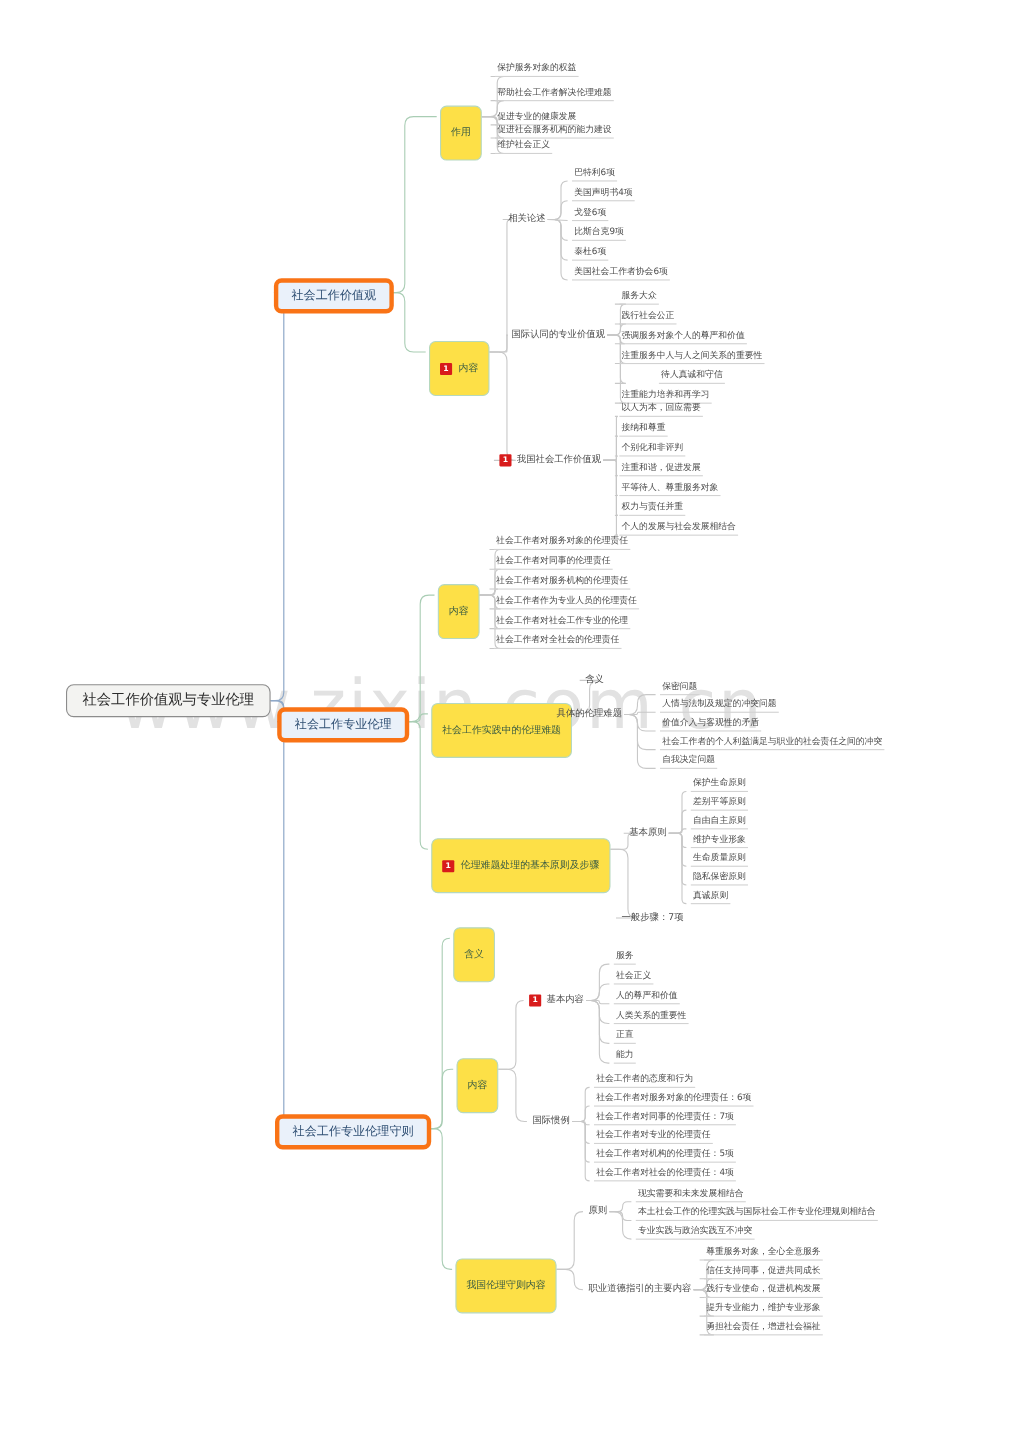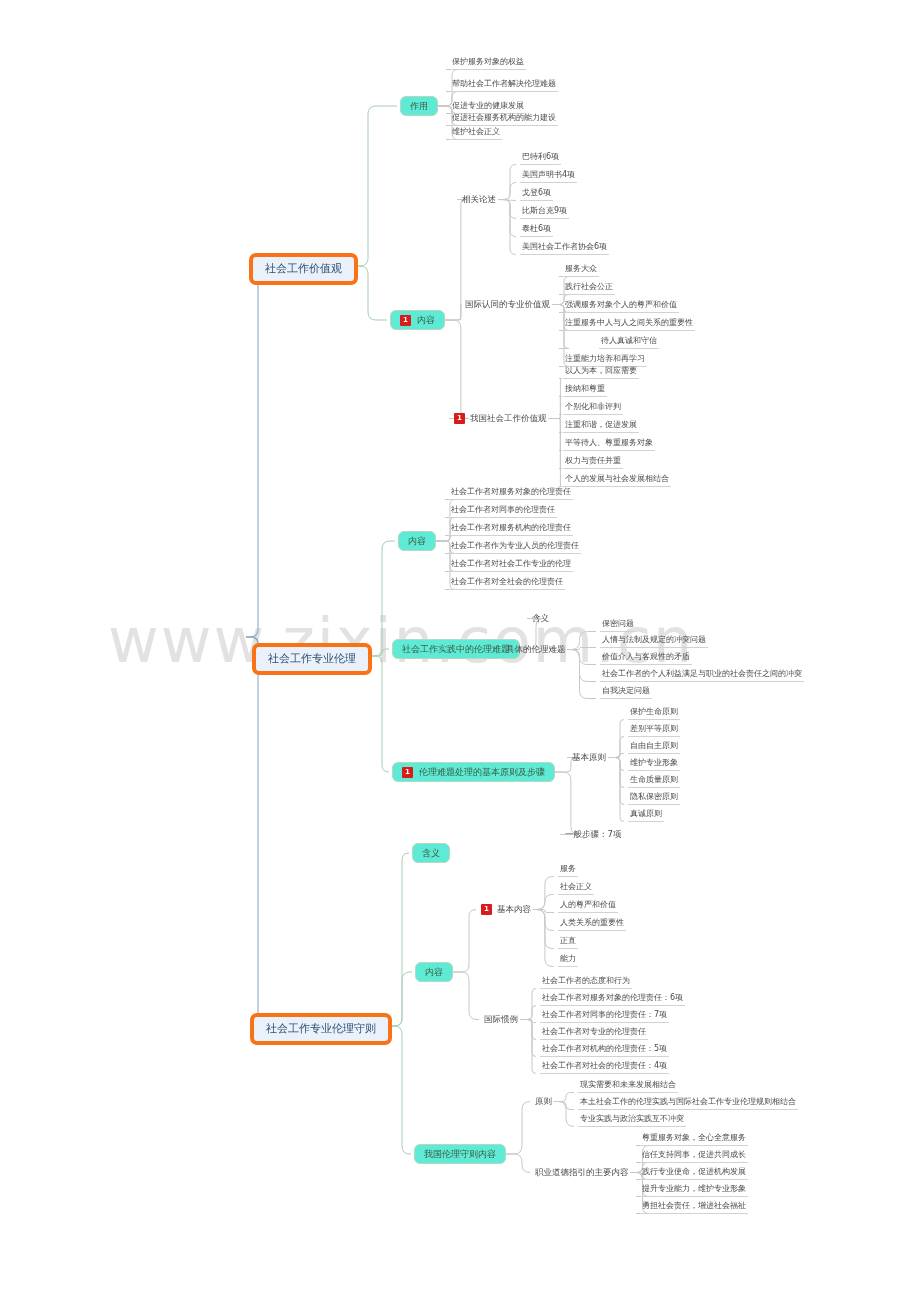--- a/index.html
+++ b/index.html
@@ -31,23 +31,23 @@
   
   .lvl1 {
     border:4px solid #f97316; border-radius:7px;
     background:#eaf1fa;
     color:#2f4f73; font-size:11px;
     padding:5px 12px; line-height:14px;
   }
   
   .lvl2 {
     border:1px solid #b5d8bf; border-radius:6px;
-    background:#5eead4;
+    background:#fde047;
     color:#3b5c43; font-size:9px;
-    padding:3px 9px; line-height:12px;
+    padding:18px 9px; line-height:12px;
     display:flex; align-items:center; gap:4px;
   }
   
   .leaf {
     color:#4a4a4a; font-size:8px; line-height:11px;
     padding:1px 2px 2px 2px;
     border-bottom:1px solid #d2d2d2;
   }
   
   .plain {
@@ -149,20 +149,21 @@
       <path d="M554,1101.5 L561.5,1101.5 Q566,1101.5 566,1097 L566,1097 Q566,1092.5 570.5,1092.5 L574,1092.5" stroke="#c8c8c8" fill="none" stroke-width="1"></path>
       <path d="M554,1101.5 L562,1101.5 Q566,1101.5 566,1105.5 L566,1105.5 Q566,1109.5 570,1109.5 L574,1109.5" stroke="#c8c8c8" fill="none" stroke-width="1"></path>
       <path d="M554,1101.5 L558,1101.5 Q566,1101.5 566,1109.5 L566,1118.5 Q566,1126.5 574,1126.5 L574,1126.5" stroke="#c8c8c8" fill="none" stroke-width="1"></path>
       <path d="M630.5,1172.5 L636,1172.5 Q642.5,1172.5 642.5,1166 L642.5,1152 Q642.5,1145.5 649,1145.5 L636,1145.5" stroke="#c8c8c8" fill="none" stroke-width="1"></path>
       <path d="M630.5,1172.5 L637.5,1172.5 Q642.5,1172.5 642.5,1167.5 L642.5,1167.5 Q642.5,1162.5 647.5,1162.5 L636,1162.5" stroke="#c8c8c8" fill="none" stroke-width="1"></path>
       <path d="M630.5,1172.5 L639,1172.5 Q642.5,1172.5 642.5,1176 L642.5,1176 Q642.5,1179.5 646,1179.5 L636,1179.5" stroke="#c8c8c8" fill="none" stroke-width="1"></path>
       <path d="M630.5,1172.5 L636,1172.5 Q642.5,1172.5 642.5,1179 L642.5,1190 Q642.5,1196.5 649,1196.5 L636,1196.5" stroke="#c8c8c8" fill="none" stroke-width="1"></path>
       <path d="M630.5,1172.5 L636,1172.5 Q642.5,1172.5 642.5,1179 L642.5,1207 Q642.5,1213.5 649,1213.5 L636,1213.5" stroke="#c8c8c8" fill="none" stroke-width="1"></path>
     </svg>
 
+  <div class="node root" id="n-root" style="left:60px; top:622px;">社会工作价值观与专业伦理</div>
 
   <div class="node lvl1" id="n-b0" style="left:249px; top:253px;">社会工作价值观</div>
 
   <div class="node lvl2" id="n-b0-g0" style="left:400px; top:96px;">
     <span class="lbl">作用</span>
   </div>
   <div class="node leaf" style="left:450px; top:55px;">保护服务对象的权益</div>
   <div class="node leaf" style="left:450px; top:77px;">帮助社会工作者解决伦理难题</div>
   <div class="node leaf" style="left:450px; top:99px;">促进专业的健康发展</div>
   <div class="node leaf" style="left:450px; top:111px;">促进社会服务机构的能力建设</div>

